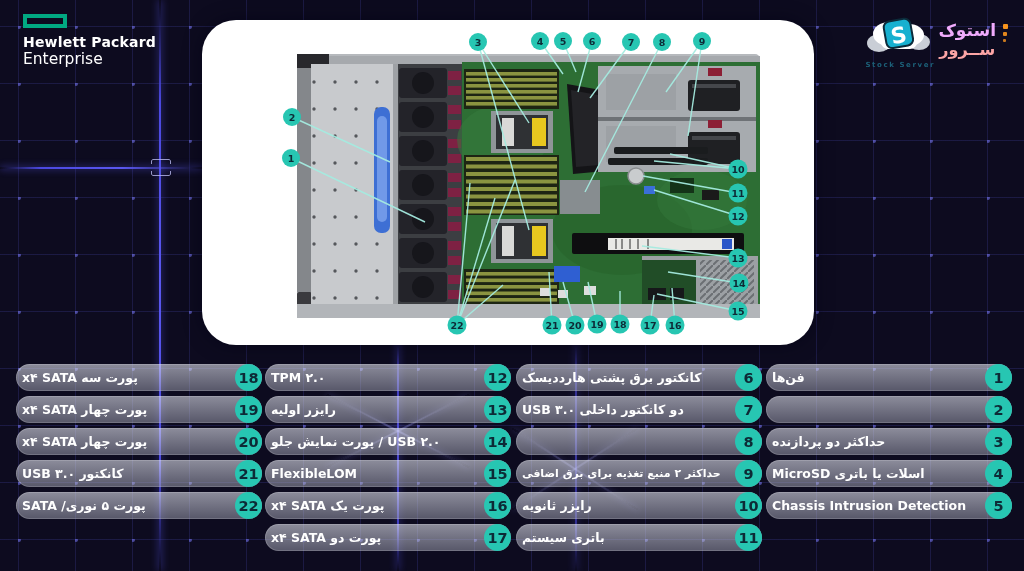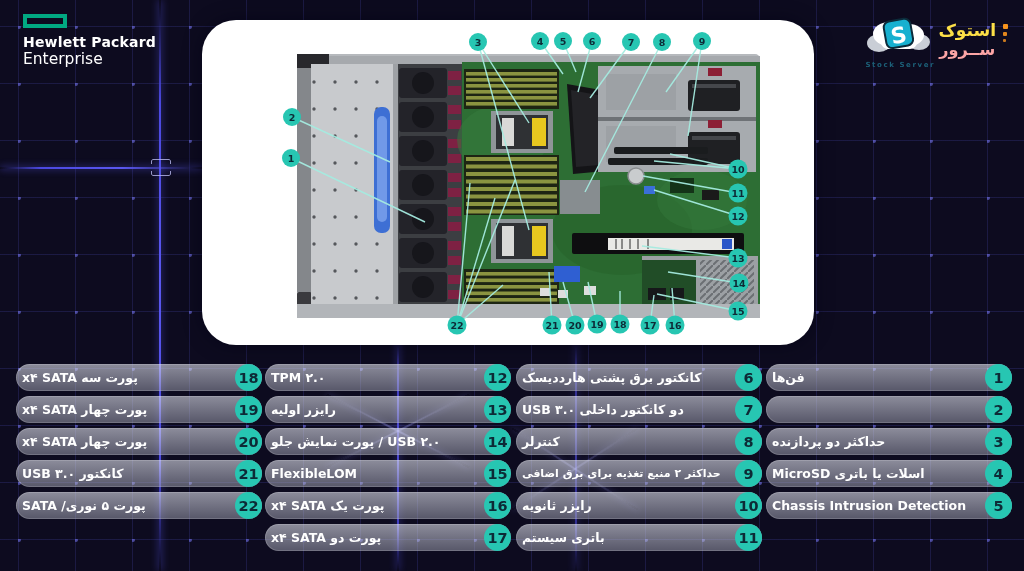--- a/index.html
+++ b/index.html
@@ -28,21 +28,21 @@
   
   .hpe{position:absolute;left:23px;top:14px;color:#fff;}
   .hpe-rect{width:36px;height:6px;border:4px solid #01a982;margin-bottom:7px;}
   .hpe-l1{font-size:14px;font-weight:bold;letter-spacing:.2px;line-height:1.05;}
   .hpe-l2{font-size:15.5px;font-weight:normal;line-height:1.2;}
   
   .stock{position:absolute;right:16px;top:13px;display:flex;align-items:flex-start;gap:7px;}
   .stock-cloud-wrap{width:66px;text-align:center;}
   .stock-caption{font-size:7px;font-weight:bold;letter-spacing:1.6px;color:#1c6078;margin-top:-2px;white-space:nowrap;}
   .stock-fa{text-align:center;padding-top:8px;}
-  .stock-fa1{color:#fde047;font-size:17px;font-weight:bold;line-height:1.15;}
+  .stock-fa1{color:#f0abfc;font-size:17px;font-weight:bold;line-height:1.15;}
   .stock-fa2{color:#fca5a5;font-size:16px;font-weight:bold;line-height:1.15;}
   .stock-dots{display:flex;flex-direction:column;gap:3px;padding-top:11px;}
   .stock-dots i{display:block;background:#f7941d;border-radius:1px;}
   .stock-dots i:nth-child(1){width:5px;height:5px;}
   .stock-dots i:nth-child(2){width:4px;height:4px;opacity:.9;}
   .stock-dots i:nth-child(3){width:3px;height:3px;opacity:.8;}
   
   .diagram-card{position:absolute;left:202px;top:20px;width:612px;height:325px;background:#ffffff;border-radius:34px;box-shadow:0 0 18px rgba(0,0,20,.55);}
   .diagram-card svg{display:block;width:612px;height:325px;border-radius:34px;}
   
@@ -433,21 +433,20 @@
   <div class="pill">
       <span class="num">6</span>
       <span class="lbl">کانکتور برق پشتی هارددیسک</span>
     </div>
   <div class="pill">
       <span class="num">7</span>
       <span class="lbl">دو کانکتور داخلی USB ۳.۰</span>
     </div>
   <div class="pill">
       <span class="num">8</span>
-      <span class="lbl">کنترلر</span>
     </div>
   <div class="pill">
       <span class="num">9</span>
       <span class="lbl" style="font-size:11px">حداکثر ۲ منبع تغذیه برای برق اضافی</span>
     </div>
   <div class="pill">
       <span class="num">10</span>
       <span class="lbl">رایزر ثانویه</span>
     </div>
   <div class="pill">

